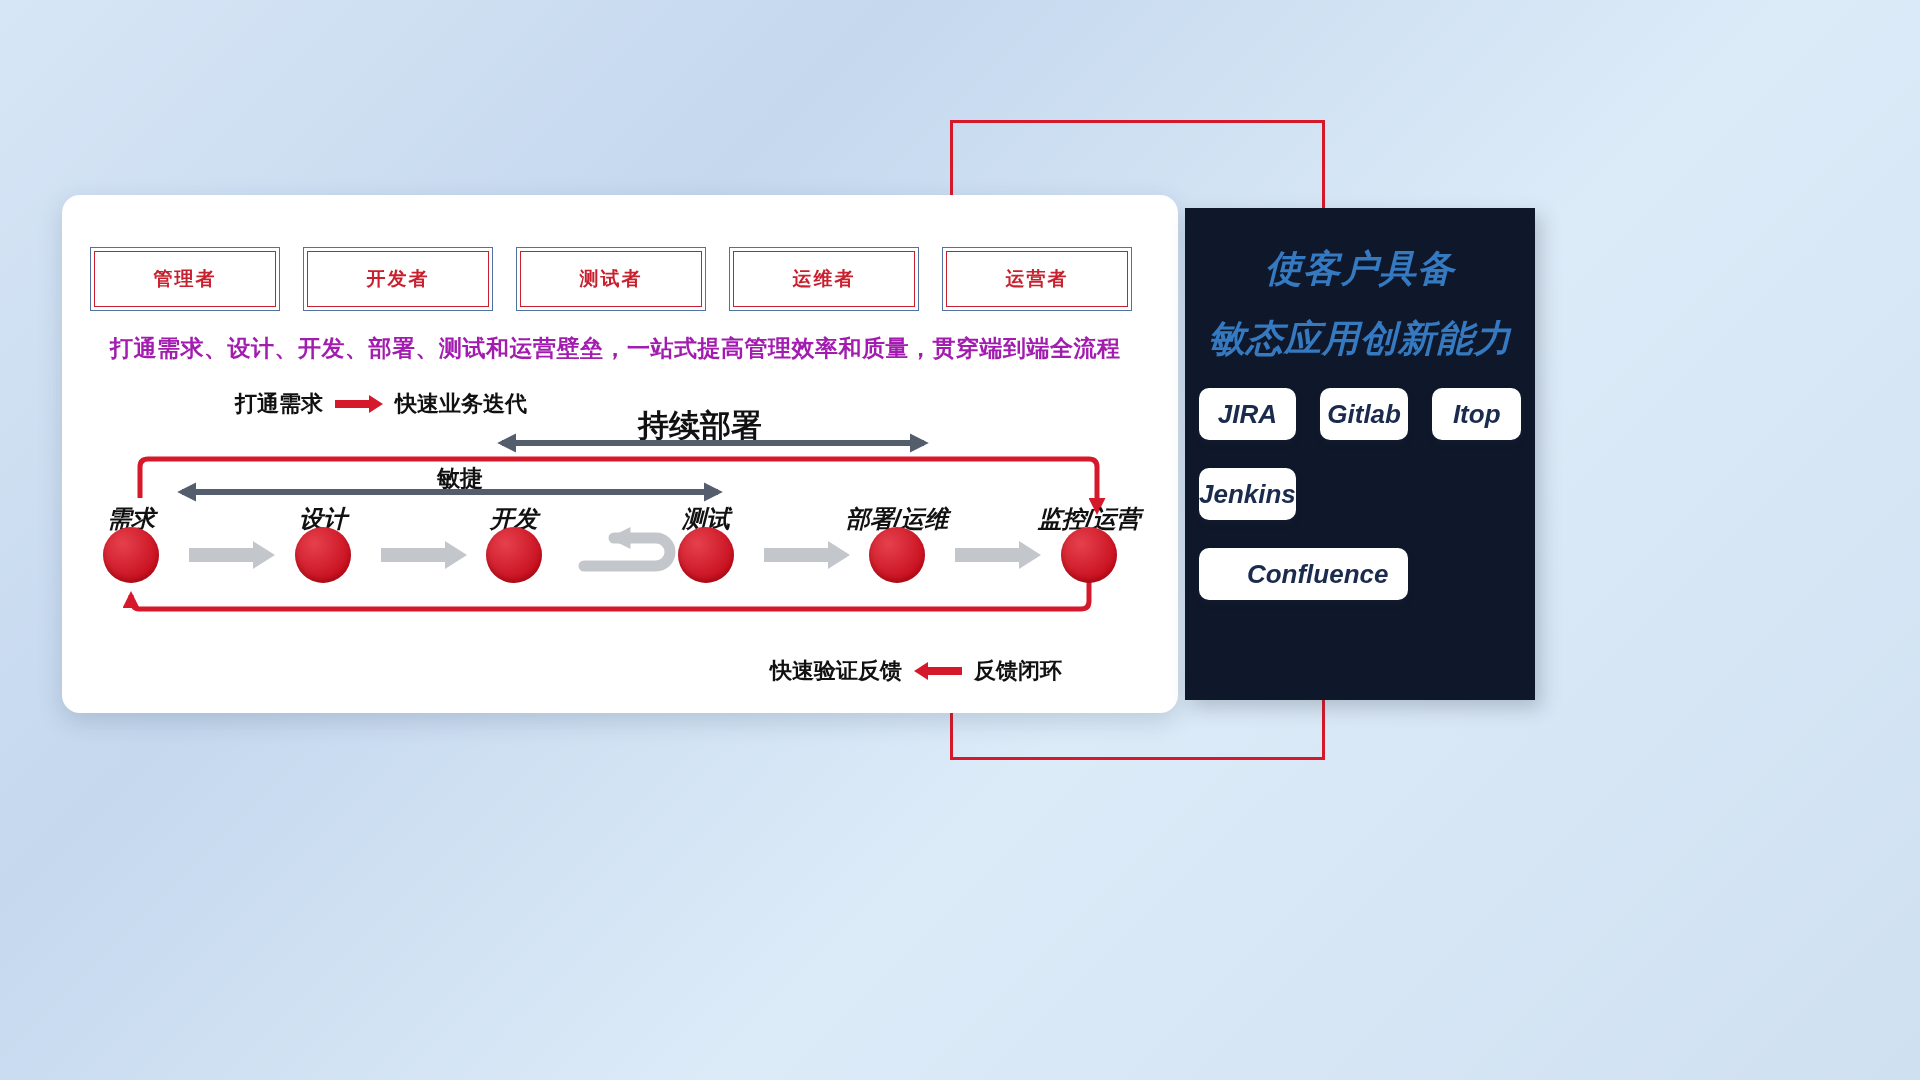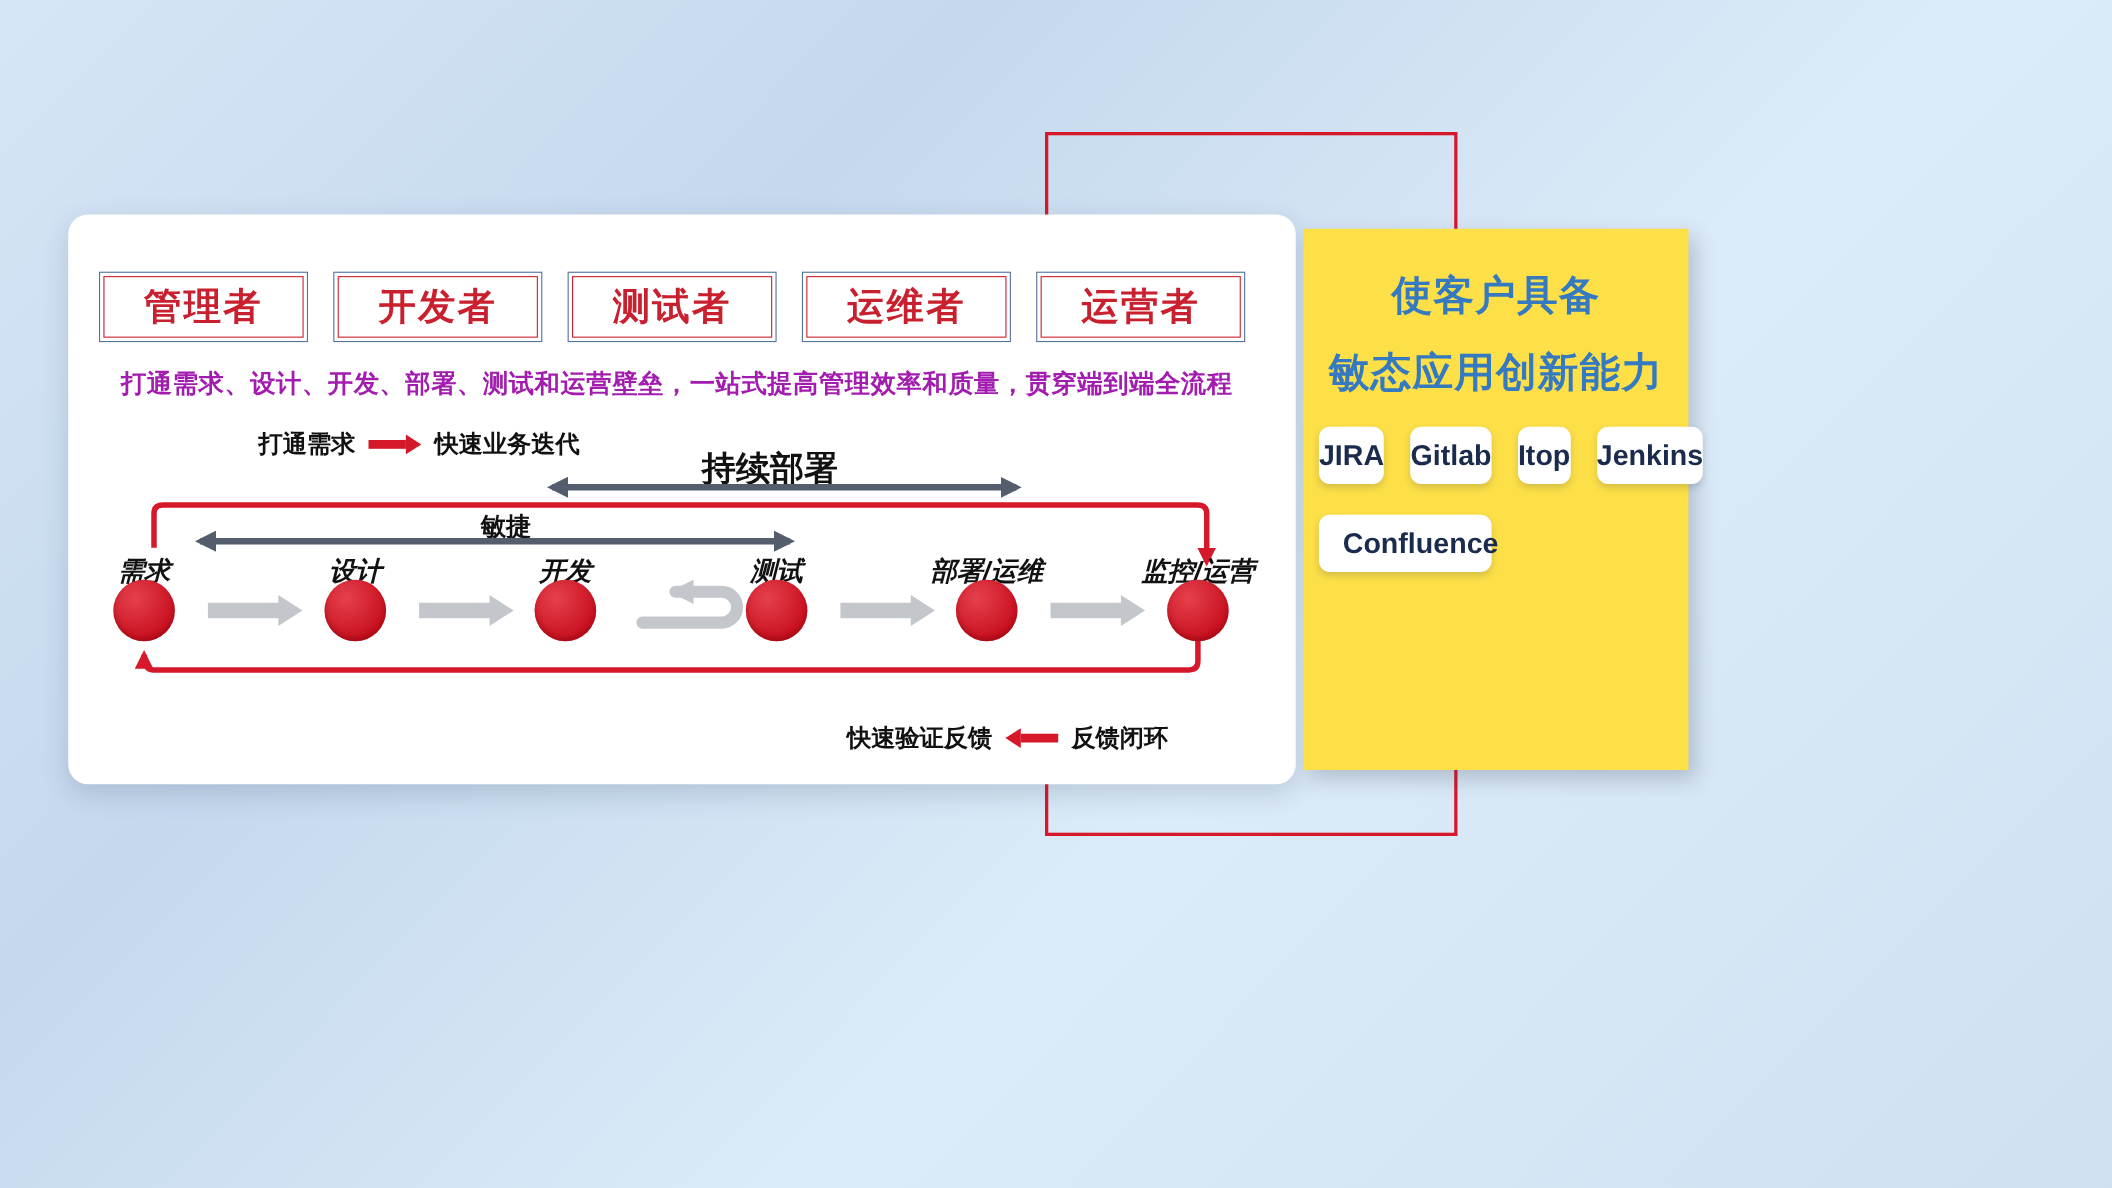--- a/index.html
+++ b/index.html
@@ -22,21 +22,21 @@
   .roles-row {
     position:absolute; left:28px; right:46px; top:52px; height:64px;
     display:flex; justify-content:space-between;
   }
   .role-box {
     width:190px; height:64px; border:1px solid #51719f; padding:3px; background:#fff;
   }
   .role-inner {
     width:100%; height:100%; border:1px solid #c8202e;
     display:flex; align-items:center; justify-content:center;
-    color:#c8202e; font-size:34px; font-weight:bold; letter-spacing:2px;
+    color:#c8202e; font-size:19px; font-weight:bold; letter-spacing:2px;
   }
   .subtitle {
     position:absolute; left:48px; top:138px; width:1030px;
     color:#a21caf; font-size:23px; font-weight:bold; white-space:nowrap; letter-spacing:.5px;
   }
   
   .legend-row { position:absolute; display:flex; align-items:center; gap:12px;
     font-size:22px; font-weight:bold; color:#111; }
   .legend-forward { left:173px; top:194px; }
   .legend-feedback { left:708px; top:461px; }
@@ -52,29 +52,29 @@
     font-size:23px; font-weight:bold; color:#111; }
   .flow-svg { position:absolute; left:0; top:0; width:1116px; height:518px; z-index:1; }
   .stage-label { position:absolute; top:308px; width:160px; text-align:center;
     font-size:24px; font-weight:bold; color:#111; z-index:3;font-style:italic; }
   .stage-circle { position:absolute; top:332px; width:56px; height:56px; border-radius:50%;
     background: radial-gradient(circle at 35% 30%, #e6404d, #c8101f 72%);
     box-shadow: inset 0 -3px 5px rgba(120,0,10,.4); z-index:3; }
   
   .panel {
     position:absolute; left:1185px; top:208px; width:350px; height:492px;
-    background:#fde047; z-index:3; box-shadow: 6px 8px 18px rgba(50,60,80,.25);
+    background:#0f172a; z-index:3; box-shadow: 6px 8px 18px rgba(50,60,80,.25); font-style: italic;
   }
   .panel-title { position:absolute; left:0; right:0; text-align:center;
     color:#3579c1; font-weight:bold; font-size:37px; letter-spacing:1px; }
   .pt1 { top:36px; }
   .pt2 { top:106px; }
   .tools-grid {
     position:absolute; left:14px; right:14px; top:180px;
-    display:grid; grid-template-columns:1fr 1fr 1fr 1fr; column-gap:24px; row-gap:28px;
+    display:grid; grid-template-columns:1fr 1fr 1fr; column-gap:24px; row-gap:28px;
   }
   .tool-box {
     height:52px; background:#ffffff; border-radius:10px;
     display:flex; align-items:center; justify-content:center;
     font-size:26px; font-weight:bold; color:#1b2b4d;
     box-shadow: 0 3px 7px rgba(40,50,70,.18);
   }
   .tool-wide { grid-column: 1 / span 2; padding-left: 28px; }
 </style>
 </head>

